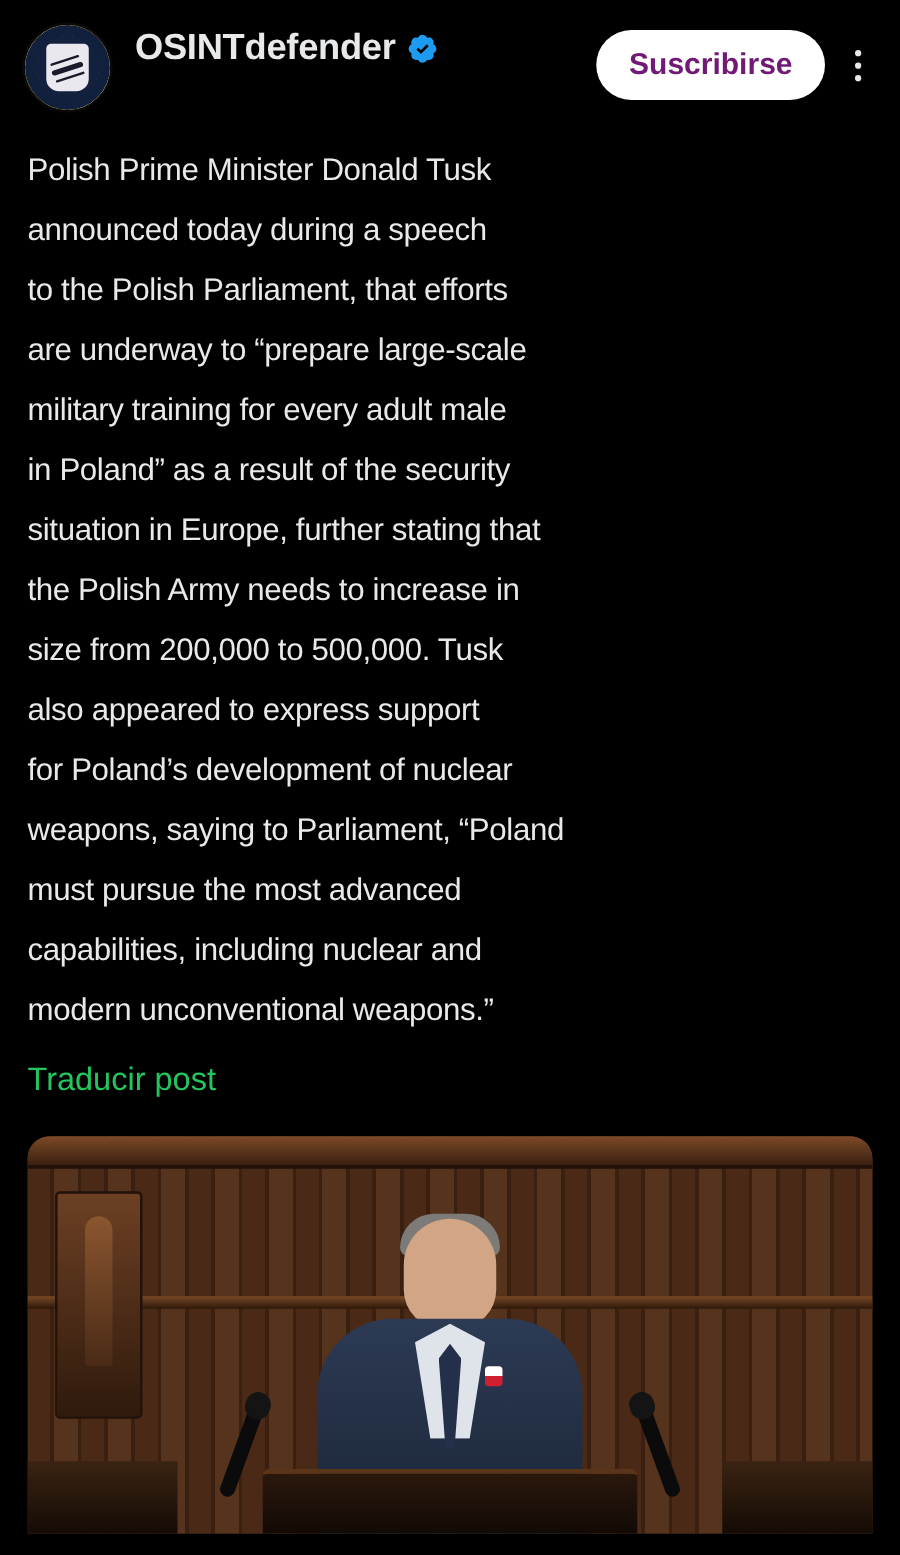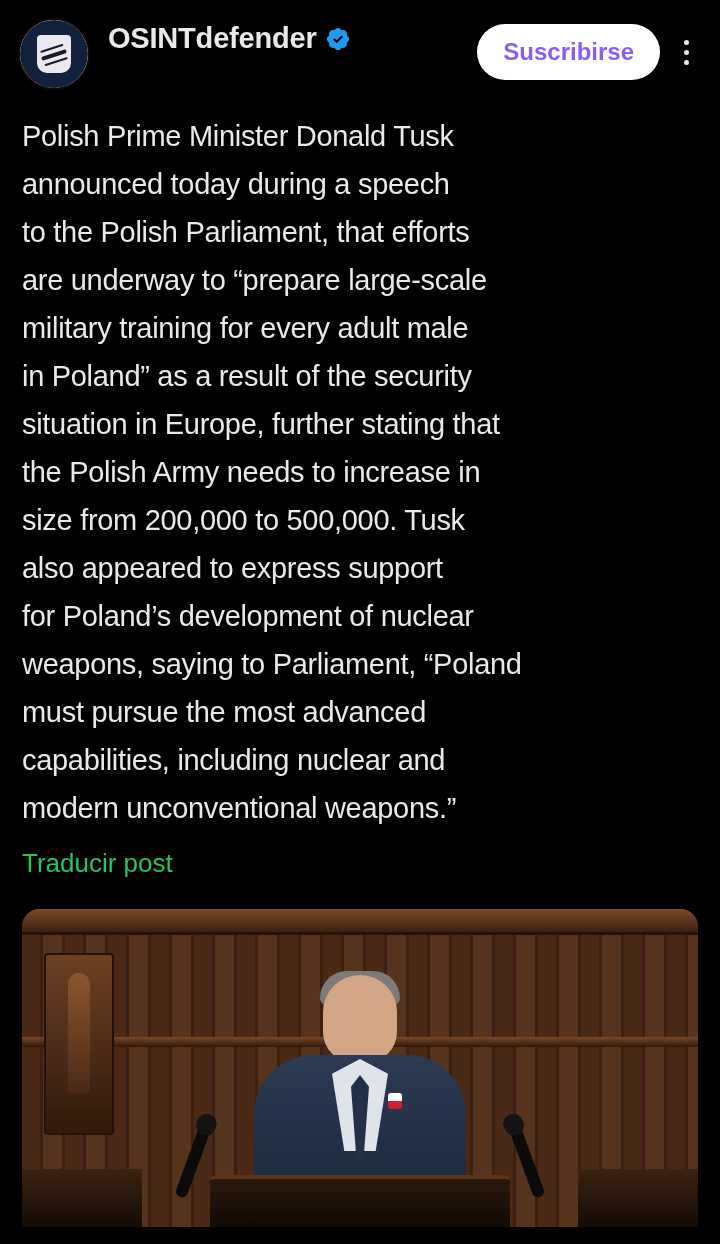--- a/index.html
+++ b/index.html
@@ -95,21 +95,21 @@
   }
   .header-right {
     margin-left: auto;
     display: flex;
     align-items: center;
     gap: 6px;
     padding-top: 6px;
   }
   .subscribe-btn {
     background: #ffffff;
-    color: #8b5cf6;
+    color: #701a75;
     border: none;
     border-radius: 999px;
     font-size: 24px;
     font-weight: bold;
     padding: 14px 26px;
     font-family: "Liberation Sans", sans-serif;
     cursor: pointer;
     white-space: nowrap;
   }
   .more-btn {
@@ -128,21 +128,21 @@
     display: block;
     width: 5px;
     height: 5px;
     border-radius: 50%;
     background: #e7e9ea;
   }
 
   
   .tweet-text {
     color: #e7e9ea;
-    font-size: 29px;
+    font-size: 25px;
     line-height: 48px;
     letter-spacing: -0.3px;
     padding: 12px 20px 0 22px;
     white-space: pre-wrap;
     word-wrap: break-word;
   }
   .translate-link {
     color: #22c55e;
     font-size: 26px;
     padding: 16px 22px 0 22px;

